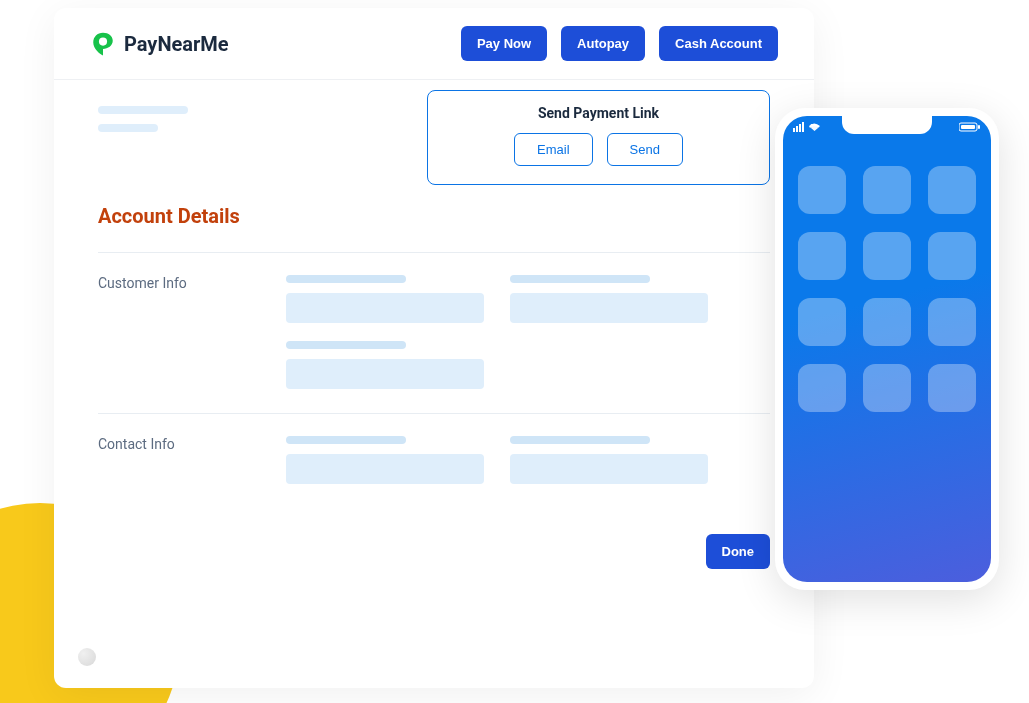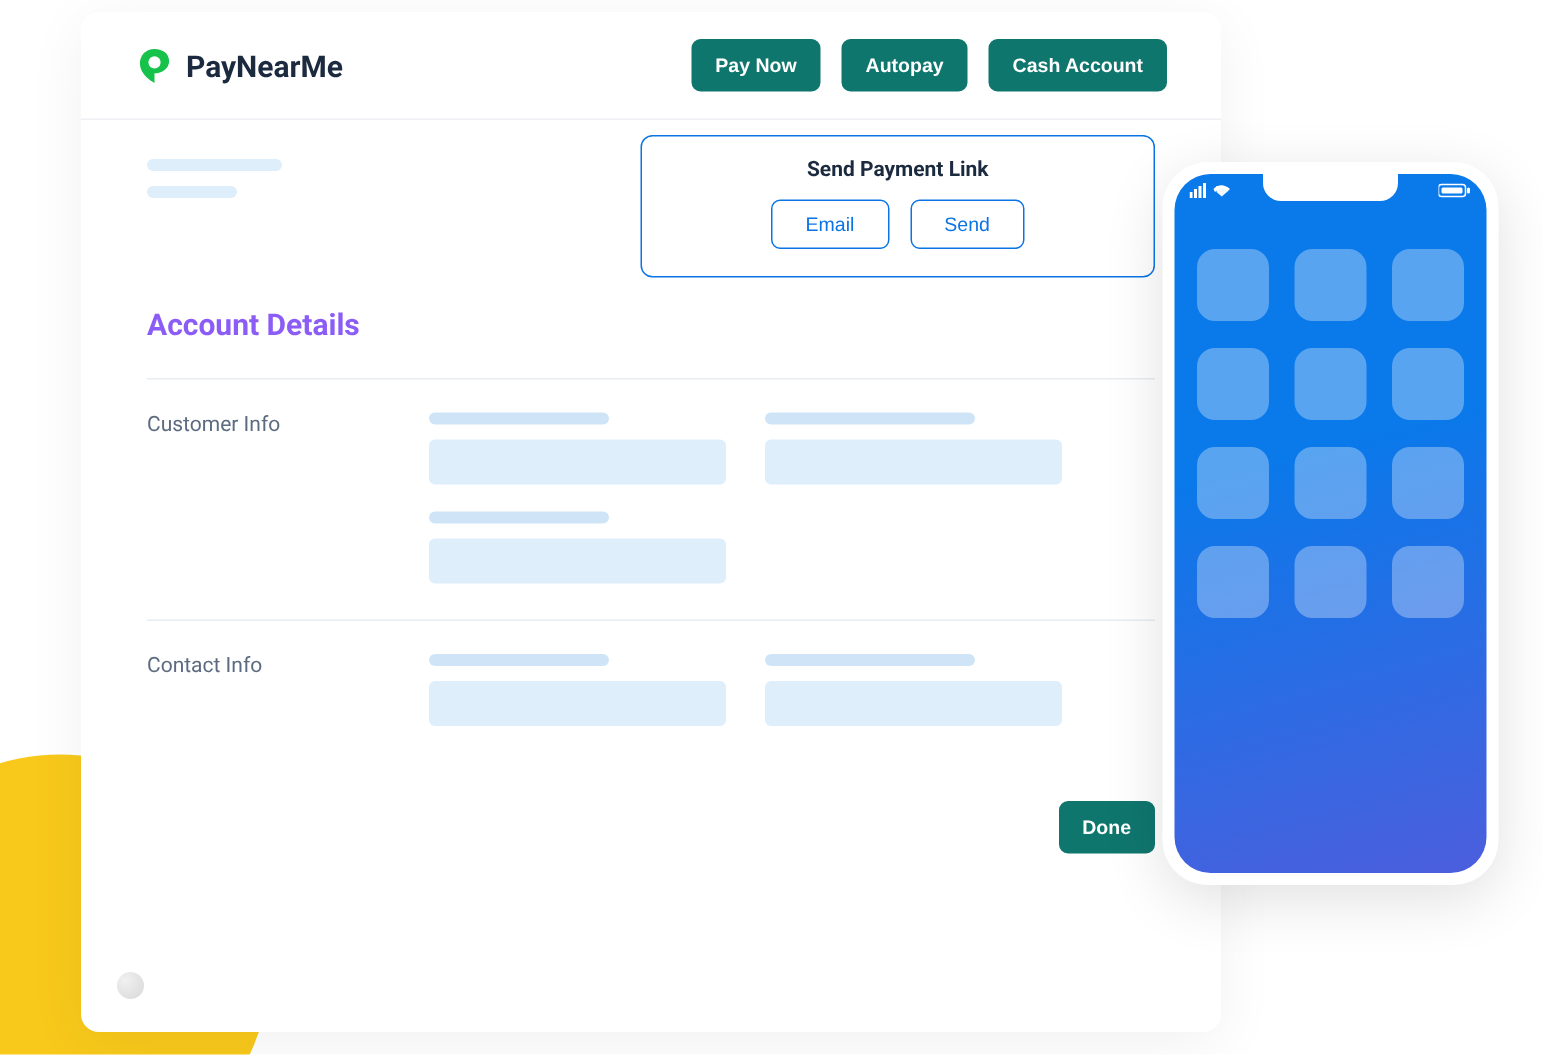--- a/index.html
+++ b/index.html
@@ -52,21 +52,21 @@
 .logo-text {
   font-size: 20px;
   font-weight: 700;
   color: #1b2a3e;
 }
 .header-buttons {
   display: flex;
   gap: 14px;
 }
 .btn-primary {
-  background: #0f766e;
+  background: #1d4ed8;
   color: #fff;
   border: none;
   border-radius: 6px;
   padding: 10px 16px;
   font-size: 13px;
   font-weight: 600;
   cursor: pointer;
 }
 .body {
   padding: 24px 44px 20px 44px;
@@ -110,21 +110,21 @@
   border: 1px solid #0b74e5;
   border-radius: 6px;
   padding: 8px 22px;
   font-size: 13px;
   font-weight: 400;
   cursor: pointer;
 }
 .section-title {
   font-size: 20px;
   font-weight: 700;
-  color: #8b5cf6;
+  color: #c2410c;
   margin-top: 72px;
   margin-bottom: 24px;
 }
 .section {
   border-top: 1px solid #e8edf2;
   padding: 22px 0 24px 0;
 }
 .section:first-of-type { border-top: none; padding-top: 0; }
 .row {
   display: flex;

